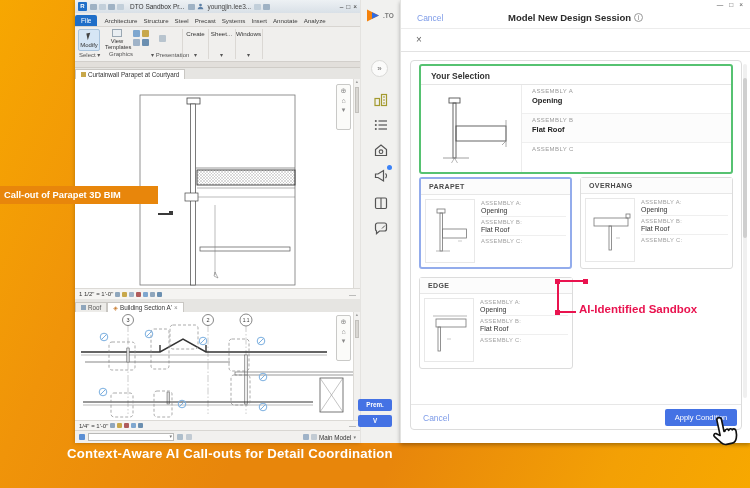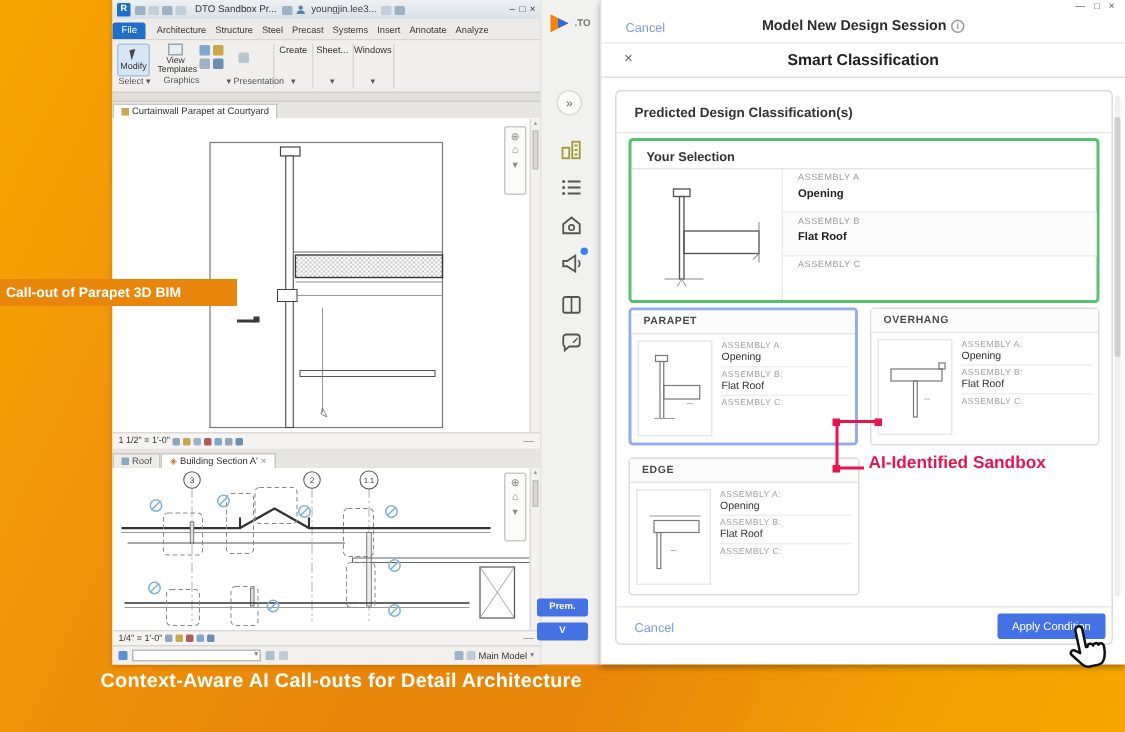--- a/index.html
+++ b/index.html
@@ -405,25 +405,23 @@
       <span>×</span>
     </div>
     <div class="p-hdr1">
       <span class="p-cancel-top">Cancel</span>
       <div class="p-title">
         <span>Model New Design Session</span><span class="p-info">i</span>
       </div>
     </div>
     <div class="p-hdr2">
       <span class="p-close2">×</span>
-      <div class="p-subtitle">Smart Classification</div>
     </div>
 
     <div class="p-container">
-      <div class="p-section-title">Predicted Design Classification(s)</div>
       <div class="p-content">
 
         <div class="card card-sel">
           <div class="card-sel-hd">Your Selection</div>
           <div class="card-sel-body">
             <div class="sel-thumb">
               <svg width="92" height="78" viewBox="0 0 92 78">
                 <rect x="24" y="8" width="11" height="5" fill="none" stroke="#555" stroke-width="0.9"></rect>
                 <rect x="28" y="13" width="3" height="55" fill="none" stroke="#555" stroke-width="0.9"></rect>
                 <rect x="31" y="36" width="50" height="15" fill="none" stroke="#555" stroke-width="0.9"></rect>
@@ -546,19 +544,19 @@
     <div class="p-scrolltrack"></div>
     <div class="p-scrollthumb"></div>
   </div>
 
   <div class="callout">
     <div>Call-out of Parapet 3D BIM</div>
   </div>
   <div class="callout-leader"></div>
   <div class="callout-dot"></div>
 
-  <div class="caption">Context-Aware AI Call-outs for Detail Architecture</div>
+  <div class="caption">Context-Aware AI Call-outs for Detail Coordination</div>
 
   <svg class="hand" viewBox="0 0 28 28">
     <path d="M10.5 4 a1.8 1.8 0 0 1 3.6 0 V13.5 h0.8 c0.1 -0.6 0.6 -1.2 1.5 -1.2 c0.9 0 1.4 0.6 1.5 1.2 c0.2 -0.5 0.7 -0.9 1.4 -0.9 c0.8 0 1.3 0.5 1.4 1.1 c0.3 -0.4 0.8 -0.6 1.3 -0.5 c0.9 0.2 1.3 1 1.3 2.1 c0 1.5 -0.3 3.6 -0.9 5.2 c-0.7 1.9 -1.6 3.3 -3.8 3.3 h-4.6 c-1.5 0 -2.8 -0.7 -3.7 -1.9 l-4.3 -5.9 c-0.9 -1.2 0.5 -2.8 1.9 -2 l2.6 2 z" fill="#fff" stroke="#111" stroke-width="1.3" stroke-linejoin="round"></path>
   </svg>
 
 </div>
 
 </body></html>

